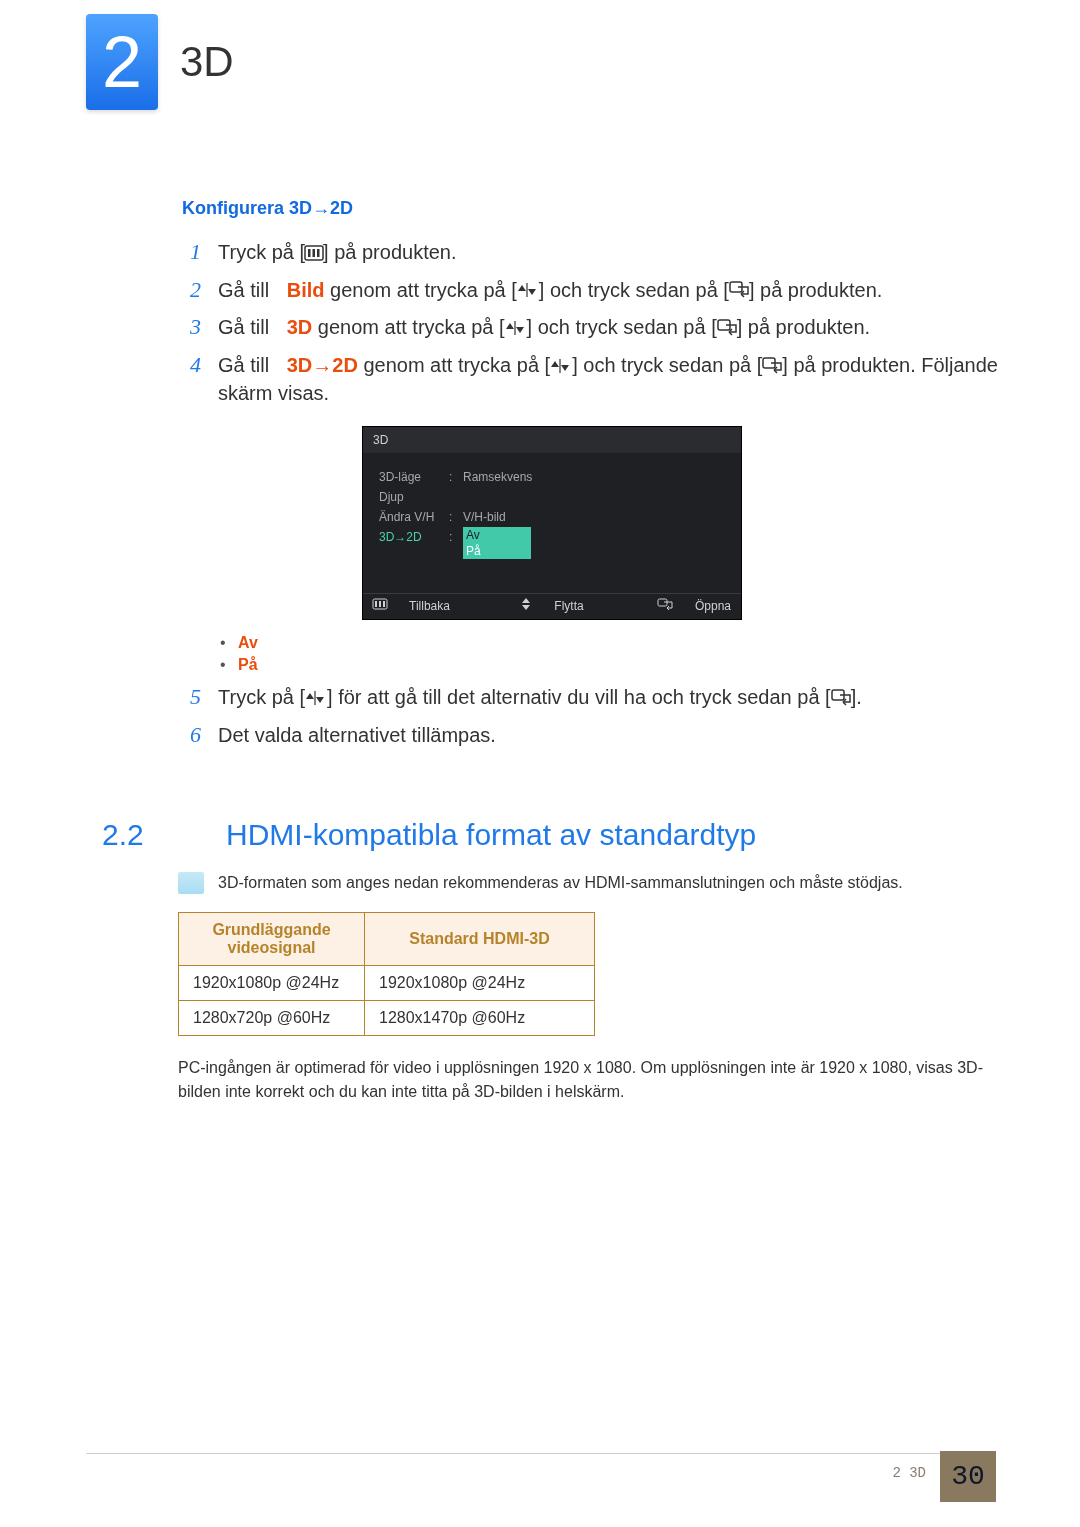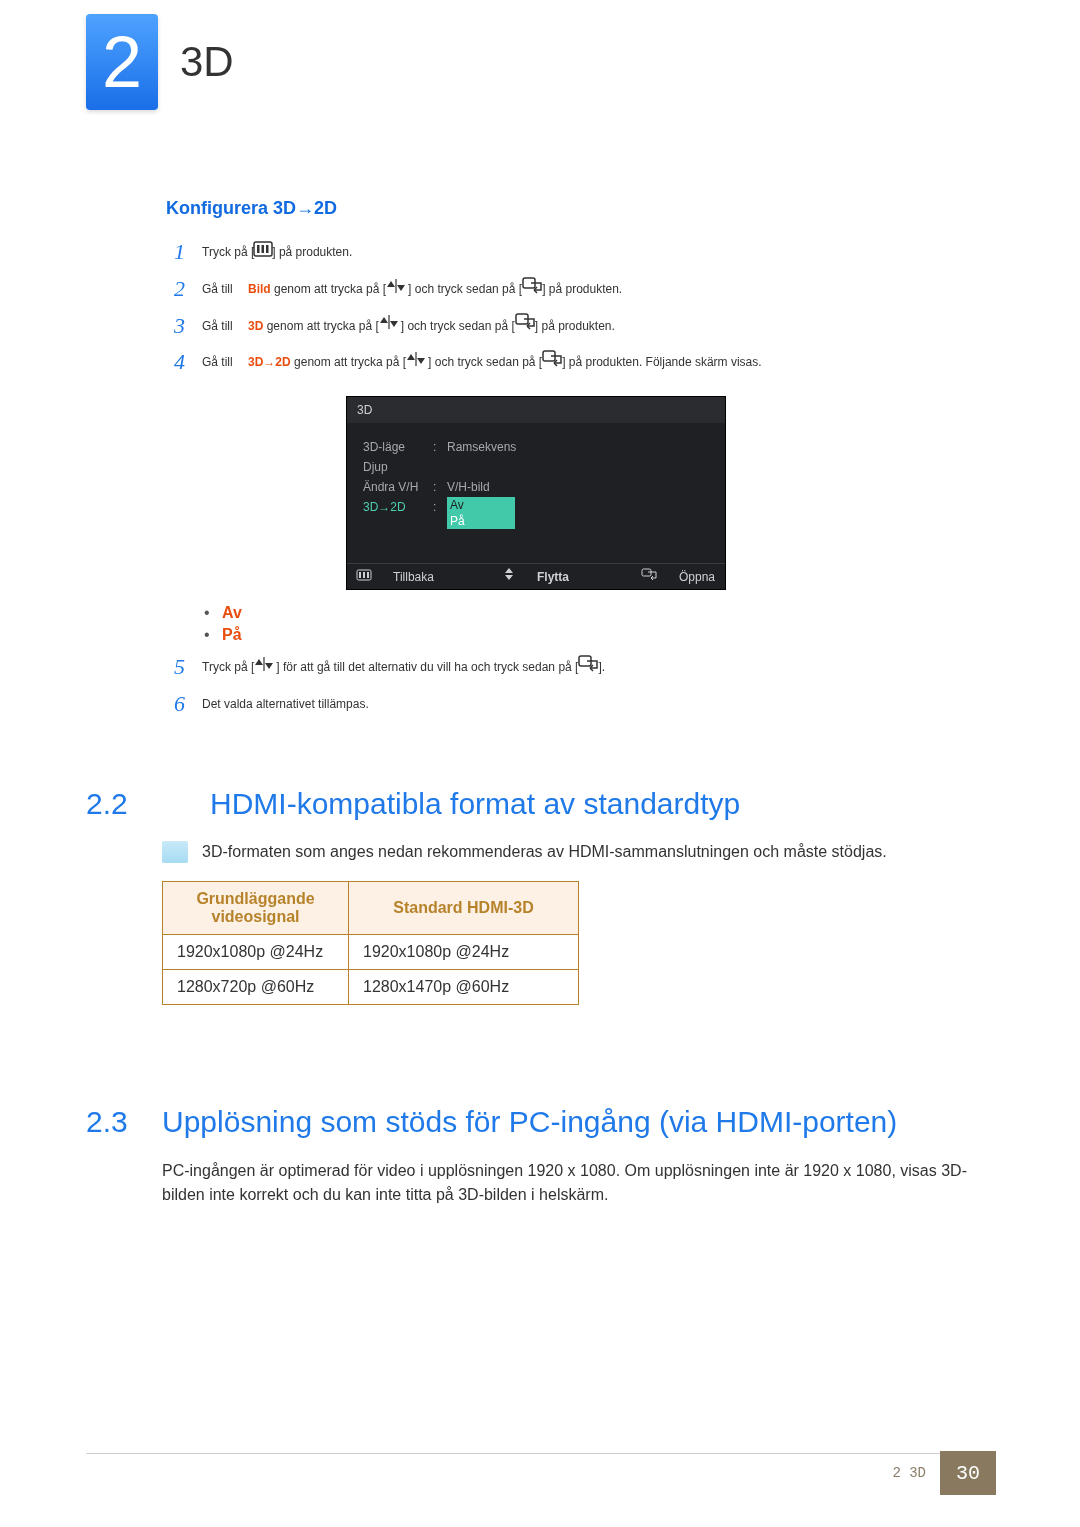--- a/index.html
+++ b/index.html
@@ -4,26 +4,26 @@
 <style>
   * { box-sizing: border-box; }
   html, body { margin: 0; padding: 0; font-family: Arial, Helvetica, sans-serif; font-size: 16px; color: #333; }
   .page { position: relative; width: 1080px; height: 1527px; background: #fff; }
 
   
   .hdr { position: absolute; left: 86px; top: 14px; display: flex; align-items: center; }
   .chapter-badge { width: 72px; height: 96px; border-radius: 4px; background: linear-gradient(180deg, #4ea3ff 0%, #1a6ee8 100%); color: #fff; font-size: 72px; font-weight: 300; display: flex; align-items: center; justify-content: center; margin-right: 22px; box-shadow: 0 2px 4px rgba(0,0,0,0.15); }
   .chapter-title { font-size: 42px; color: #333; }
 
-  .content { position: absolute; left: 86px; top: 180px; width: 900px; }
+  .content { position: absolute; left: 102px; top: 180px; width: 900px; }
 
   .subhead { color: #116ae0; font-weight: 700; margin: 18px 0 20px 80px; font-size: 18px;}
   .step { display: flex; margin: 10px 0 10px 88px; line-height: 26px; }
   .step-num { width: 28px; font-style: italic; font-size: 22px; color: #1f79e8; flex-shrink: 0; font-family: Georgia, 'Times New Roman', serif; }
-  .step-body { font-size: 12px; color: #333; }
+  .step-body { font-size: 20px; color: #333; }
   .red { color: #e94e0f; font-weight: 700; margin-left: 12px; }
 
   .icon-inline { display: inline-block; vertical-align: middle; position: relative; top: -1px; }
 
   
   .bullet { display: flex; margin: 4px 0 4px 118px; font-size: 16px; }
   .dot { width: 18px; color: #555; }
   .bullet-label { color: #e94e0f; font-weight: 700; }
 
   
@@ -34,21 +34,21 @@
   .osd-l { width: 70px; color: #a7a8ac; }
   .osd-sep { width: 14px; color: #a7a8ac; }
   .osd-v { color: #a7a8ac; }
   .osd-l.active { color: #4ad0b1; }
   .osd-options { display: flex; flex-direction: column; }
   .osd-opt { background: #41c9aa; color: #1f2024; font-size: 12px; line-height: 16px; padding: 0 3px; width: 68px; }
   .osd-opt.sel { background: #41c9aa; }
   .osd-opt.second { background: #41c9aa; color: #fff; }
   .osd-footer { display: flex; color: #cfd0d3; font-size: 12px; padding: 5px 10px; border-top: 1px solid #3a3b40; }
   .osd-footer > div { flex: 1; display: flex; align-items: center; gap: 22px; }
-  .osd-footer .mid { justify-content: center; font-weight: bold; }
+  .osd-footer .mid { justify-content: center; }
   .osd-footer .rgt { justify-content: flex-end; }
 
   
   .section { display: flex; margin-top: 36px; }
   .section-num { color: #1f79e8; font-size: 30px; font-weight: 400; width: 76px; flex-shrink: 0; }
   .section-title { color: #1f79e8; font-size: 30px; }
 
   .para { margin: 20px 0 18px 32px; font-size: 16px; line-height: 24px; color: #333; }
   .para.indent2 { margin-left: 76px; }
 
@@ -58,21 +58,21 @@
   table.hdmi { border-collapse: collapse; margin-left: 76px; margin-top: 14px; border-radius: 25px; }
   table.hdmi th, table.hdmi td { border: 1px solid #b6832a; font-size: 16px; text-align: left; padding: 8px 14px; }
   table.hdmi th { background: #fdf1e6; color: #b6832a; font-weight: 700; text-align: center; }
   table.hdmi th.c1 { width: 186px; }
   table.hdmi th.c2 { width: 230px; }
 
   
   .footer { position: absolute; left: 86px; right: 4px; bottom: 24px; height: 50px; font-family: Liberation Mono, monospace; }
   .footer-line { position: absolute; left: 0; right: 120px; top: 0; height: 1px; background: #cfcfcf; }
   .footer-section { position: absolute; right: 150px; top: 12px; font-size: 14px; color: #8a7c6a; }
-  .page-num-box { position: absolute; right: 80px; top: -2px; width: 56px; height: 44px; background: #88795f; color: #ffffff; display: flex; align-items: center; justify-content: center; font-size: 20px; }
+  .page-num-box { position: absolute; right: 80px; top: -2px; width: 56px; height: 51px; background: #88795f; color: #0f172a; display: flex; align-items: center; justify-content: center; font-size: 28px; }
 
   
   svg { overflow: visible; }
 </style>
 </head>
 <body>
 
 <div class="page">
 
   <div class="hdr">
@@ -248,24 +248,20 @@
           <td>1920x1080p @24Hz</td>
           <td>1920x1080p @24Hz</td>
         </tr>
         <tr>
           <td>1280x720p @60Hz</td>
           <td>1280x1470p @60Hz</td>
         </tr>
       </tbody>
     </table>
 
-    <div class="section" style="margin-top:100px;">
-      <div class="section-num">2.3</div>
-      <div class="section-title">Upplösning som stöds för PC-ingång (via HDMI-porten)</div>
-    </div>
 
     <div class="para indent2">PC-ingången är optimerad för video i upplösningen 1920 x 1080. Om upplösningen inte är 1920 x 1080, visas 3D-bilden inte korrekt och du kan inte titta på 3D-bilden i helskärm.</div>
 
   </div>
 
   <div class="footer">
     <div class="footer-line"></div>
     <div class="footer-section">2 3D</div>
     <div class="page-num-box">30</div>
   </div>

